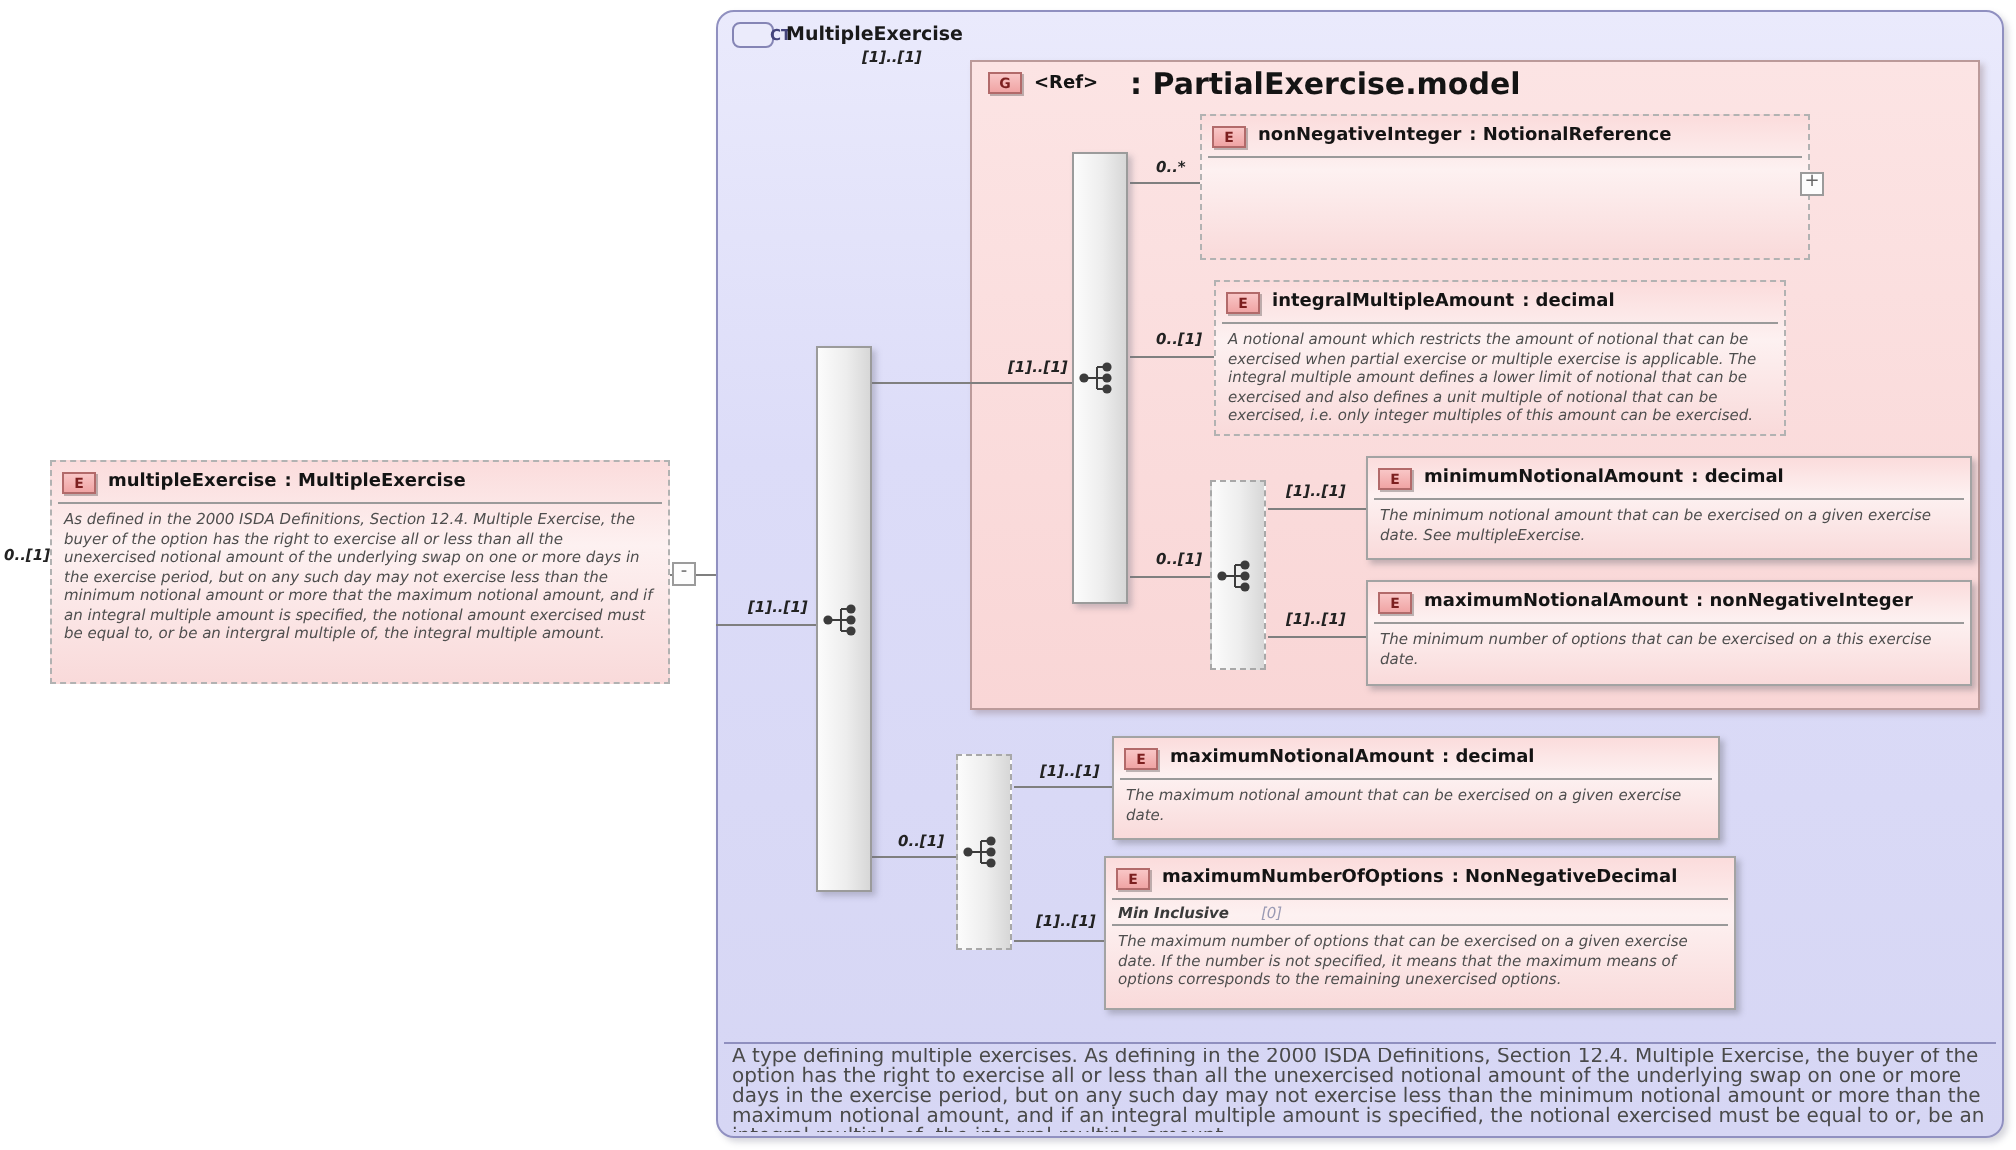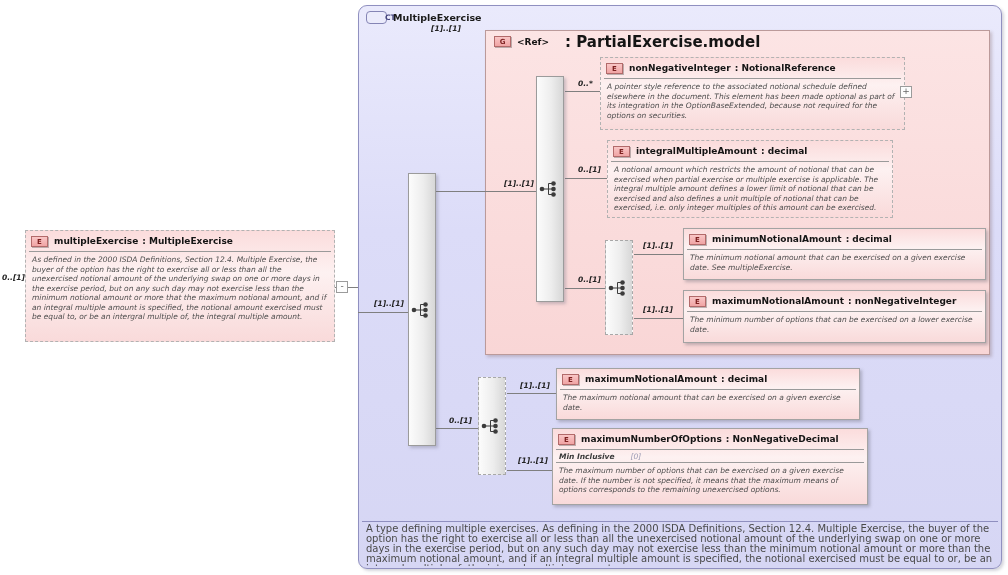--- a/index.html
+++ b/index.html
@@ -161,21 +161,20 @@
     </svg>
   </div>
 
   <div class="ebox dashed" style="left:600px;top:57px;width:305px;height:73px;">
     <div class="ehead">
       <span class="tag-icon">E</span>
       <span class="ename">nonNegativeInteger</span>
       <span class="etype">: NotionalReference</span>
     </div>
     <div class="esep"></div>
-    <div class="eanno">A pointer style reference to the associated notional schedule defined elsewhere in the document. This element has been made optional as part of its integration in the OptionBaseExtended, because not required for the options on securities.</div>
   </div>
   <div class="toggle" style="left:900px;top:86px;">+</div>
 
   <div class="ebox dashed" style="left:607px;top:140px;width:286px;height:78px;">
     <div class="ehead">
       <span class="tag-icon">E</span>
       <span class="ename">integralMultipleAmount</span>
       <span class="etype">: decimal</span>
     </div>
     <div class="esep"></div>
@@ -192,21 +191,21 @@
     <div class="eanno">The minimum notional amount that can be exercised on a given exercise date. See multipleExercise.</div>
   </div>
 
   <div class="ebox" style="left:683px;top:290px;width:303px;height:53px;">
     <div class="ehead">
       <span class="tag-icon">E</span>
       <span class="ename">maximumNotionalAmount</span>
       <span class="etype">: nonNegativeInteger</span>
     </div>
     <div class="esep"></div>
-    <div class="eanno">The minimum number of options that can be exercised on a lower exercise date.</div>
+    <div class="eanno">The minimum number of options that can be exercised on a this exercise date.</div>
   </div>
 
   <div class="ebox" style="left:556px;top:368px;width:304px;height:52px;">
     <div class="ehead">
       <span class="tag-icon">E</span>
       <span class="ename">maximumNotionalAmount</span>
       <span class="etype">: decimal</span>
     </div>
     <div class="esep"></div>
     <div class="eanno">The maximum notional amount that can be exercised on a given exercise date.</div>

